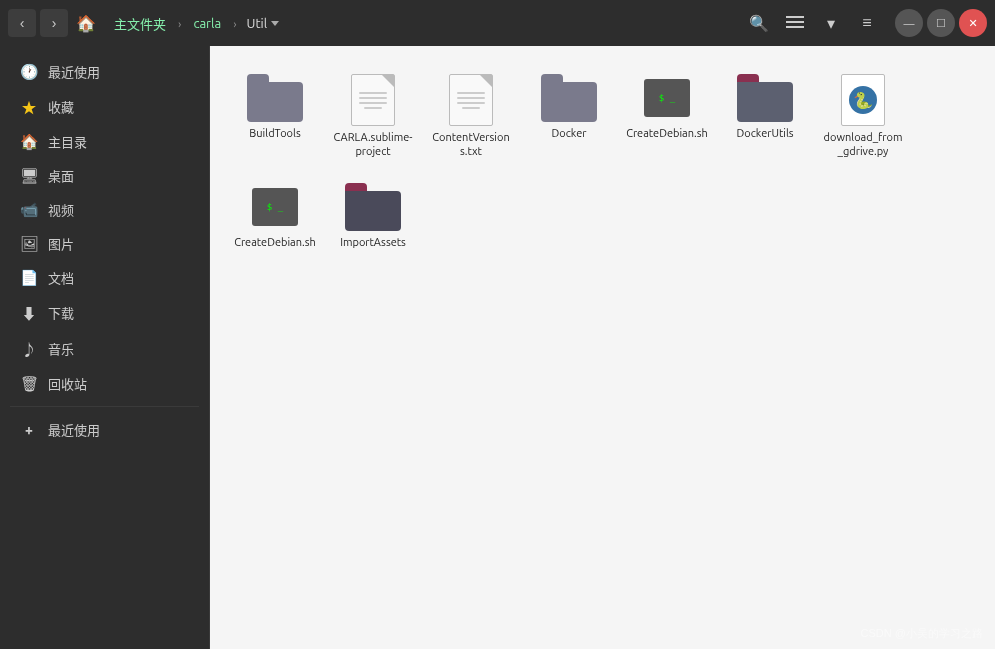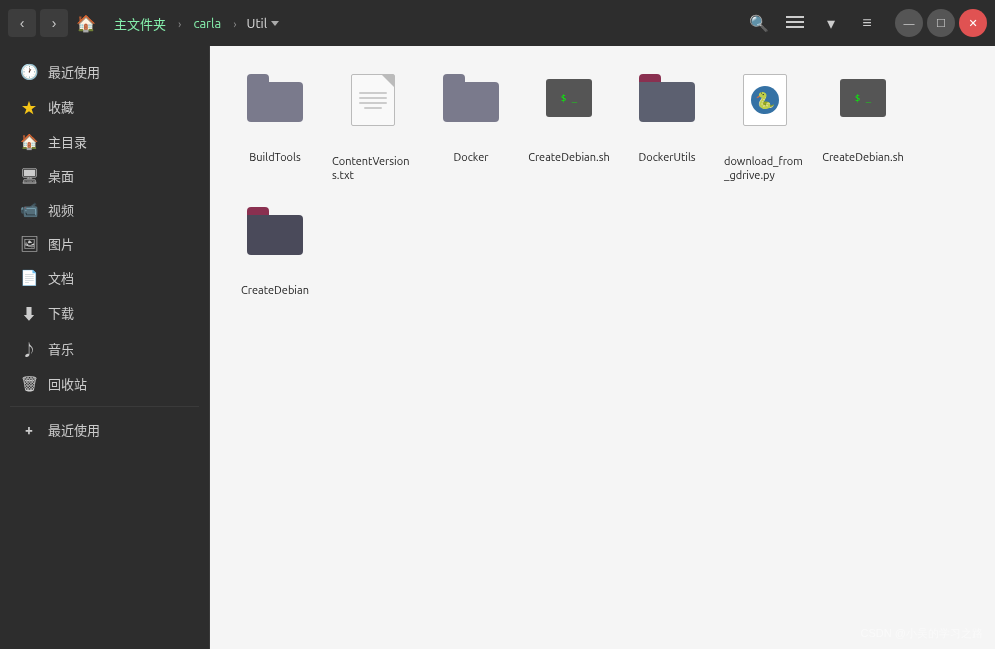--- a/index.html
+++ b/index.html
@@ -277,26 +277,26 @@
       border-radius: 50%;
       display: flex;
       align-items: center;
       justify-content: center;
       color: #FFD43B;
       font-size: 16px;
       font-weight: bold;
     }
 
     .file-label {
+      text-align: center;
       font-size: 11px;
       color: #222;
       line-height: 1.3;
       word-break: break-word;
       max-width: 88px;
-      margin-top: 24px;
     }
 
     
     .watermark {
       position: fixed;
       bottom: 8px;
       right: 12px;
       color: rgba(255,255,255,0.5);
       font-size: 11px;
       font-family: sans-serif;
@@ -394,20 +394,29 @@
   <div class="file-area">
 
     <div class="file-item">
       <div class="folder-icon">
         <div class="folder-tab" style="background:#7a7a8c;"></div>
         <div class="folder-body" style="background:#7a7a8c;"></div>
       </div>
       <span class="file-label">BuildTools</span>
     </div>
 
+    <div class="file-item">
+      <div class="file-text-icon">
+        <div class="file-line"></div>
+        <div class="file-line"></div>
+        <div class="file-line"></div>
+        <div class="file-line" style="width:18px;"></div>
+      </div>
+      <span class="file-label">CARLA.sublime-project</span>
+    </div>
 
     <div class="file-item">
       <div class="file-text-icon">
         <div class="file-line"></div>
         <div class="file-line"></div>
         <div class="file-line"></div>
         <div class="file-line" style="width:18px;"></div>
       </div>
       <span class="file-label">ContentVersions.txt</span>
     </div>
@@ -448,20 +457,20 @@
         <div class="terminal-icon" style="width:46px;height:38px;"></div>
       </div>
       <span class="file-label">CreateDebian.sh</span>
     </div>
 
     <div class="file-item">
       <div class="folder-icon">
         <div class="folder-tab" style="background:#8a3050;"></div>
         <div class="folder-body" style="background:#4a4a5a;"></div>
       </div>
-      <span class="file-label">CreateDebian</span>
+      <span class="file-label">ImportAssets</span>
     </div>
 
 
   </div>
 </div>
 
 <div class="watermark">CSDN @小吴的学习之路</div>
 
 </body></html>

